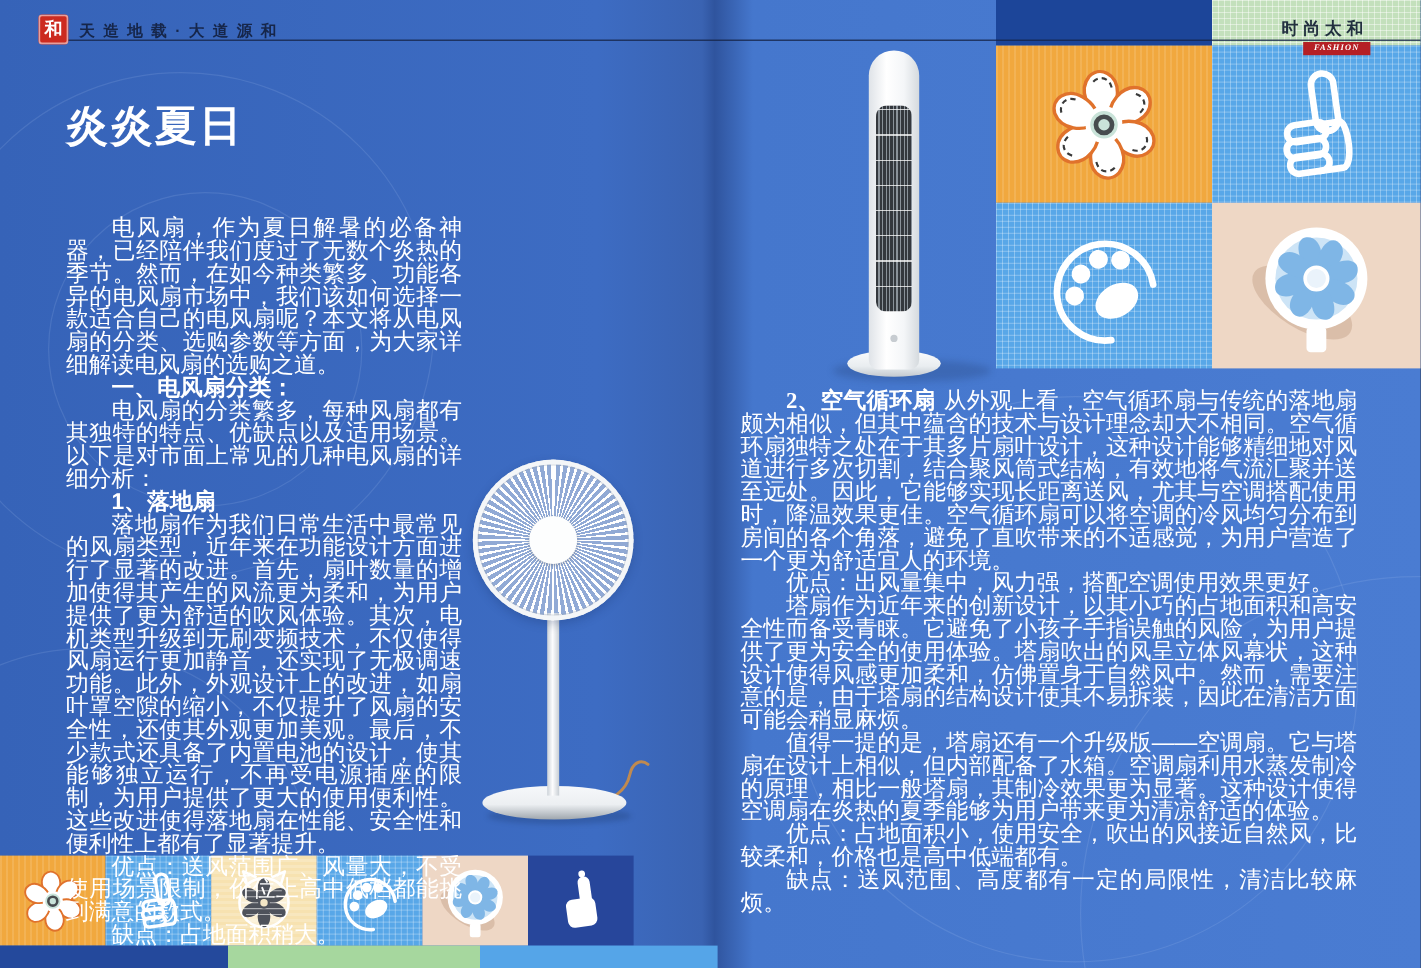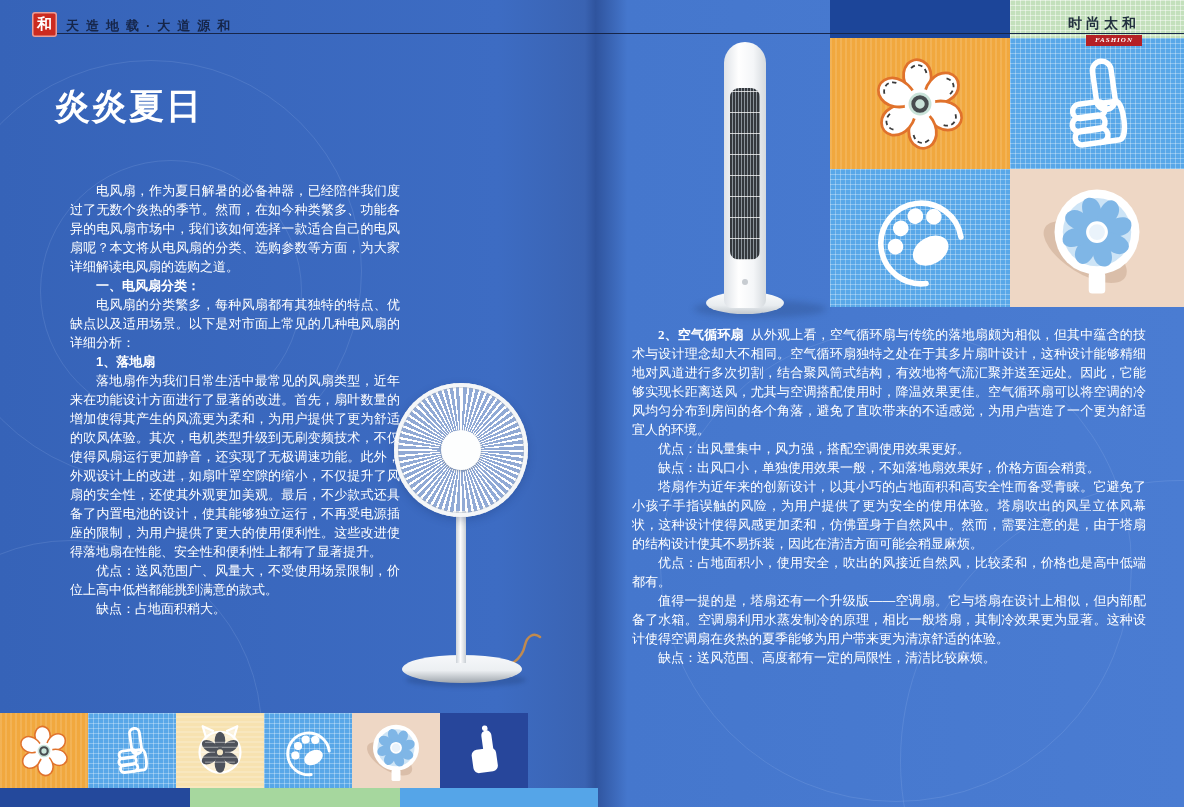--- a/index.html
+++ b/index.html
@@ -26,21 +26,21 @@
     linear-gradient(rgba(255,255,255,.45) 1px,transparent 1px),
     linear-gradient(90deg,rgba(255,255,255,.45) 1px,transparent 1px);background-size:5px 5px;}
   .tile{position:absolute;display:flex;align-items:center;justify-content:center;overflow:hidden;}
   .tile-orange{background-color:#f1a83e;background-image:repeating-linear-gradient(90deg,rgba(255,255,255,.12) 0 2px,transparent 2px 5px);}
   .tile-peach{background-color:#eed7c5;}
   .tile-cream{background-color:#f7e2b0;background-image:repeating-linear-gradient(0deg,rgba(255,255,255,.18) 0 2px,transparent 2px 5px);}
   .tile-navy{background-color:#27469b;}
   .strip{position:absolute;height:19px;top:788px;}
 
   .article-title{position:absolute;left:55px;top:84px;color:#fff;font-weight:bold;font-size:35px;line-height:43px;letter-spacing:2px;z-index:3;}
-  .col{position:absolute;color:#fff;font-size:13px;line-height:19px;text-align:justify;z-index:3;margin-left:15px;}
+  .col{position:absolute;color:#fff;font-size:19px;line-height:19px;text-align:justify;z-index:3;}
   .col p{margin:0;text-indent:2em;}
   .h{font-weight:bold;}
   .h-inline{font-weight:bold;margin-right:7px;font-family:Liberation Serif, serif;}
   #left-col{left:55px;top:181px;width:330px;}
   #right-col{left:617px;top:325px;width:514px;}
 
   
   #tower-fan{position:absolute;left:690px;top:38px;width:150px;height:288px;z-index:2;}
   #tower-fan .body{position:absolute;left:34px;top:4px;width:42px;height:266px;border-radius:21px 21px 8px 8px;
     background:linear-gradient(90deg,#dfe3e8,#ffffff 35%,#f4f6f8 70%,#d5dade);}
@@ -191,24 +191,23 @@
     <p>电风扇的分类繁多，每种风扇都有其独特的特点、优缺点以及适用场景。以下是对市面上常见的几种电风扇的详细分析：</p>
     <p class="h">1、落地扇</p>
     <p>落地扇作为我们日常生活中最常见的风扇类型，近年来在功能设计方面进行了显著的改进。首先，扇叶数量的增加使得其产生的风流更为柔和，为用户提供了更为舒适的吹风体验。其次，电机类型升级到无刷变频技术，不仅使得风扇运行更加静音，还实现了无极调速功能。此外，外观设计上的改进，如扇叶罩空隙的缩小，不仅提升了风扇的安全性，还使其外观更加美观。最后，不少款式还具备了内置电池的设计，使其能够独立运行，不再受电源插座的限制，为用户提供了更大的使用便利性。这些改进使得落地扇在性能、安全性和便利性上都有了显著提升。</p>
     <p>优点：送风范围广、风量大，不受使用场景限制，价位上高中低档都能挑到满意的款式。</p>
     <p>缺点：占地面积稍大。</p>
   </div>
 
   <div class="col" id="right-col">
     <p><span class="h-inline">2、空气循环扇</span><span>从外观上看，空气循环扇与传统的落地扇颇为相似，但其中蕴含的技术与设计理念却大不相同。空气循环扇独特之处在于其多片扇叶设计，这种设计能够精细地对风道进行多次切割，结合聚风筒式结构，有效地将气流汇聚并送至远处。因此，它能够实现长距离送风，尤其与空调搭配使用时，降温效果更佳。空气循环扇可以将空调的冷风均匀分布到房间的各个角落，避免了直吹带来的不适感觉，为用户营造了一个更为舒适宜人的环境。</span></p>
     <p>优点：出风量集中，风力强，搭配空调使用效果更好。</p>
-    <p>缺点：出风口小，单独使用效果一般，不如落地扇效果好，价格方面会稍贵。</p>
     <p>塔扇作为近年来的创新设计，以其小巧的占地面积和高安全性而备受青睐。它避免了小孩子手指误触的风险，为用户提供了更为安全的使用体验。塔扇吹出的风呈立体风幕状，这种设计使得风感更加柔和，仿佛置身于自然风中。然而，需要注意的是，由于塔扇的结构设计使其不易拆装，因此在清洁方面可能会稍显麻烦。</p>
+    <p>值得一提的是，塔扇还有一个升级版——空调扇。它与塔扇在设计上相似，但内部配备了水箱。空调扇利用水蒸发制冷的原理，相比一般塔扇，其制冷效果更为显著。这种设计使得空调扇在炎热的夏季能够为用户带来更为清凉舒适的体验。</p>
     <p>优点：占地面积小，使用安全，吹出的风接近自然风，比较柔和，价格也是高中低端都有。</p>
-    <p>值得一提的是，塔扇还有一个升级版——空调扇。它与塔扇在设计上相似，但内部配备了水箱。空调扇利用水蒸发制冷的原理，相比一般塔扇，其制冷效果更为显著。这种设计使得空调扇在炎热的夏季能够为用户带来更为清凉舒适的体验。</p>
     <p>缺点：送风范围、高度都有一定的局限性，清洁比较麻烦。</p>
   </div>
 
   <div class="tile tile-orange" style="left:0;top:713px;width:88px;height:75px;">
     <svg width="62" height="62" viewBox="0 0 100 100">
       <g>
         <g transform="rotate(0 50 50)">
             <path d="M50 45 C37 40 31 24 39 14 C47 6 60 12 60 26 C60 35 56 42 50 45 Z" fill="#fff" stroke="#e0722c" stroke-width="2.5"></path>
           </g>
         <g transform="rotate(60 50 50)">

